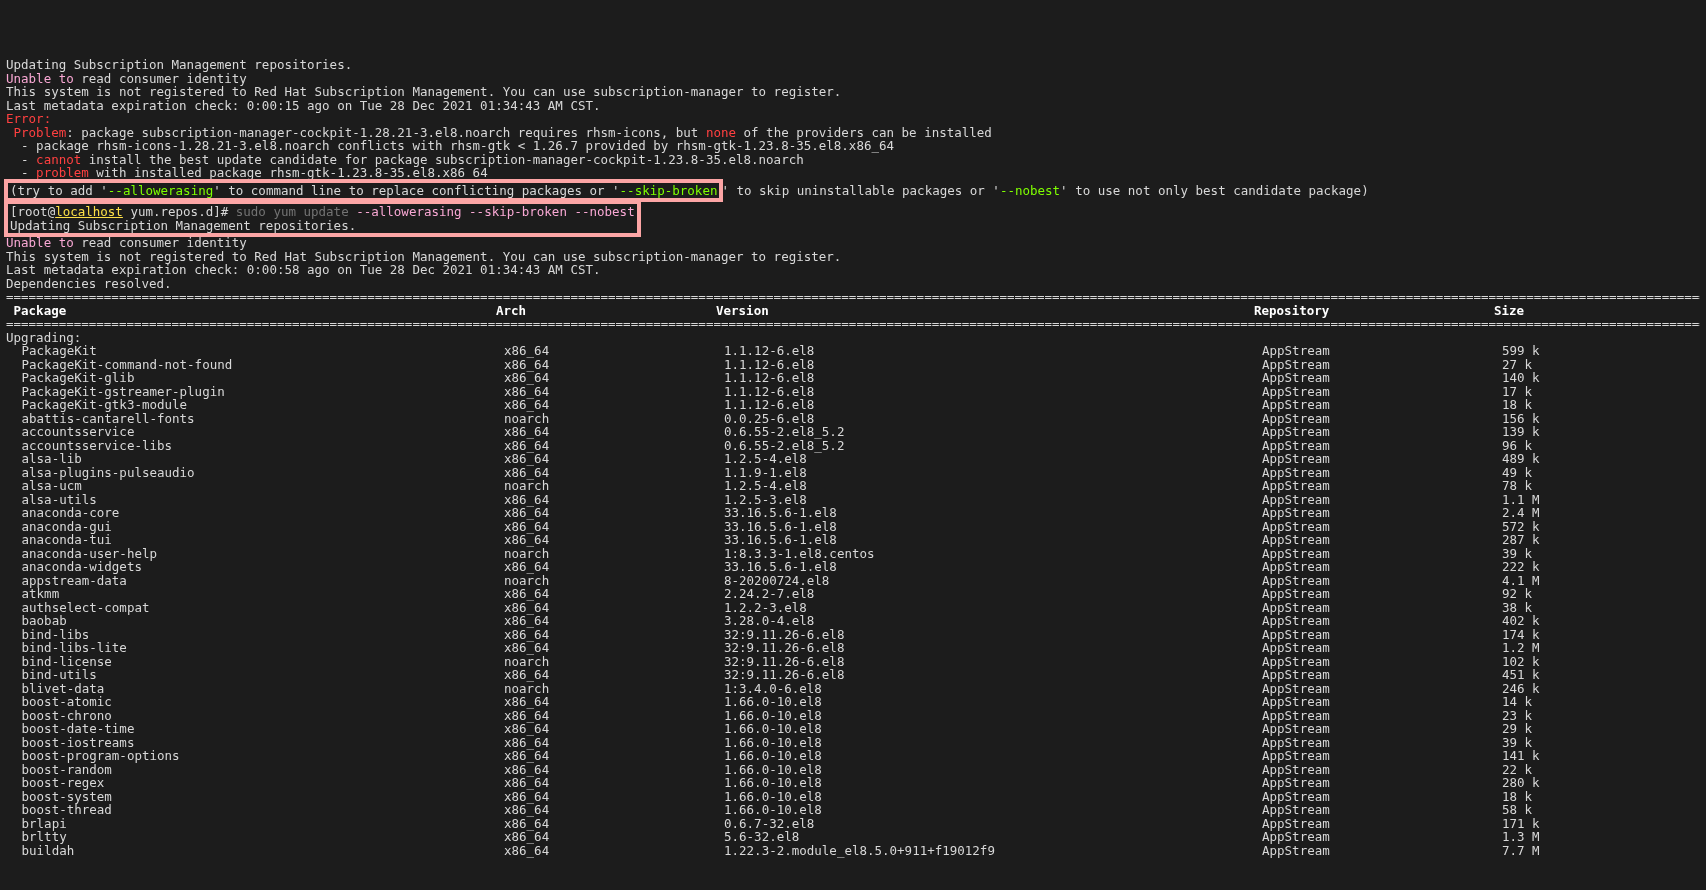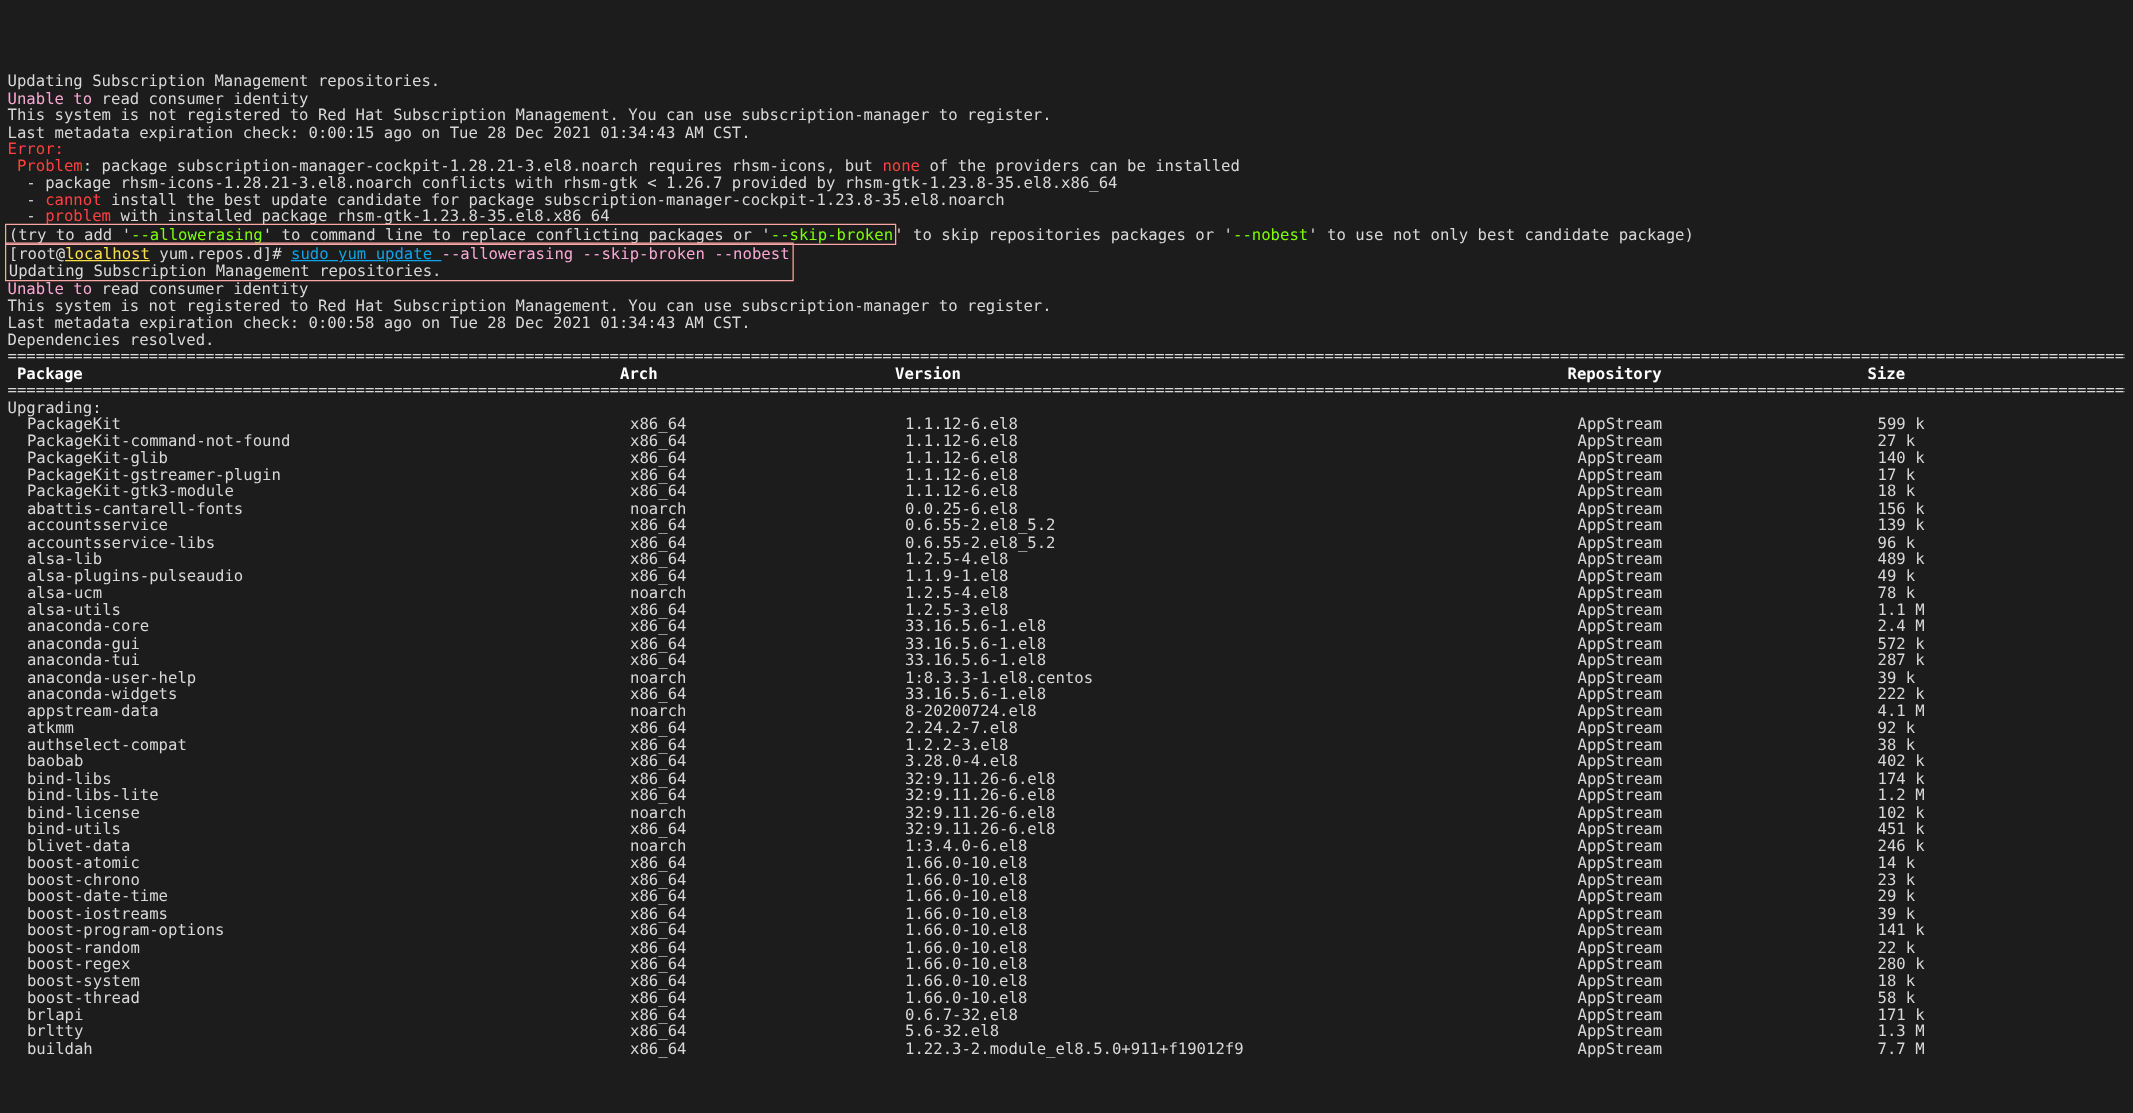--- a/index.html
+++ b/index.html
@@ -9,26 +9,26 @@
     color: #d8d8d8;
     font-family: "Consolas", "Menlo", "Monaco", monospace;
     font-size: 12.5px;
     line-height: 1.08;
     white-space: pre;
     overflow-x: hidden;
   }
   .cyan  { color: #f9a8d4; }
   .red   { color: #ff4040; }
   .mag   { color: #fde047; text-decoration: underline; }
-  .yel   { color: #0ea5e9; text-decoration: underline; }
+  .yel   { color: #737373; }
   .green { color: #7fff00; }
   .hi    { color: #ffffff; font-weight: bold; }
   .bold  { font-weight: normal; }
   .redbox {
-    border: 1px solid #fca5a5;
+    border: 4px solid #fca5a5;
     padding: 1px 2px;
     display: inline-block;
     margin: -1px -2px;
   }
   .tbl { display: block; }
   .row { display: flex; }
   .c-pkg { width: 490px; }
   .c-arch { width: 220px; }
   .c-ver { width: 510px; }
   .c-repo { width: 240px; padding-left: 28px; }
@@ -43,21 +43,21 @@
 
 <div><span>Updating Subscription Management repositories.</span>
 <span class="cyan">Unable to</span><span> read consumer identity</span>
 <span>This system is not registered to Red Hat Subscription Management. You can use subscription-manager to register.</span>
 <span>Last metadata expiration check: 0:00:15 ago on Tue 28 Dec 2021 01:34:43 AM CST.</span>
 <span class="red bold">Error: </span>
 <span class="red bold"> Problem</span><span>: package subscription-manager-cockpit-1.28.21-3.el8.noarch requires rhsm-icons, but </span><span class="red">none</span><span> of the providers can be installed</span>
 <span>  - package rhsm-icons-1.28.21-3.el8.noarch conflicts with rhsm-gtk &lt; 1.26.7 provided by rhsm-gtk-1.23.8-35.el8.x86_64</span>
 <span>  - </span><span class="red">cannot</span><span> install the best update candidate for package subscription-manager-cockpit-1.23.8-35.el8.noarch</span>
 <span>  - </span><span class="red">problem</span><span> with installed package rhsm-gtk-1.23.8-35.el8.x86_64</span>
-<span class="redbox"><span>(try to add '</span><span class="green">--allowerasing</span><span>' to command line to replace conflicting packages or '</span><span class="green">--skip-broken</span></span><span>' to skip repositories packages or '</span><span class="green">--nobest</span><span>' to use not only best candidate package)</span>
+<span class="redbox"><span>(try to add '</span><span class="green">--allowerasing</span><span>' to command line to replace conflicting packages or '</span><span class="green">--skip-broken</span></span><span>' to skip uninstallable packages or '</span><span class="green">--nobest</span><span>' to use not only best candidate package)</span>
 <span class="redbox"><span>[root@</span><span class="mag">localhost</span><span> yum.repos.d</span><span>]# </span><span class="yel">sudo yum update </span><span class="cyan">--allowerasing --skip-broken --nobest</span>
 <span>Updating Subscription Management repositories.</span></span>
 <span class="cyan">Unable to</span><span> read consumer identity</span>
 <span>This system is not registered to Red Hat Subscription Management. You can use subscription-manager to register.</span>
 <span>Last metadata expiration check: 0:00:58 ago on Tue 28 Dec 2021 01:34:43 AM CST.</span>
 <span>Dependencies resolved.</span>
 <div class="divider">==================================================================================================================================================================================================================================================</div><div class="row hi"><span class="c-pkg"> Package</span><span class="c-arch">Arch</span><span class="c-ver">Version</span><span class="c-repo">Repository</span><span class="c-size">Size</span></div><div class="divider">==================================================================================================================================================================================================================================================</div><span>Upgrading:</span>
 <div class="tbl" id="tbl"><div class="row"><span class="c-pkg pad"> PackageKit</span><span class="c-arch">x86_64</span><span class="c-ver">1.1.12-6.el8</span><span class="c-repo">AppStream</span><span class="c-size">599 k</span></div><div class="row"><span class="c-pkg pad"> PackageKit-command-not-found</span><span class="c-arch">x86_64</span><span class="c-ver">1.1.12-6.el8</span><span class="c-repo">AppStream</span><span class="c-size">27 k</span></div><div class="row"><span class="c-pkg pad"> PackageKit-glib</span><span class="c-arch">x86_64</span><span class="c-ver">1.1.12-6.el8</span><span class="c-repo">AppStream</span><span class="c-size">140 k</span></div><div class="row"><span class="c-pkg pad"> PackageKit-gstreamer-plugin</span><span class="c-arch">x86_64</span><span class="c-ver">1.1.12-6.el8</span><span class="c-repo">AppStream</span><span class="c-size">17 k</span></div><div class="row"><span class="c-pkg pad"> PackageKit-gtk3-module</span><span class="c-arch">x86_64</span><span class="c-ver">1.1.12-6.el8</span><span class="c-repo">AppStream</span><span class="c-size">18 k</span></div><div class="row"><span class="c-pkg pad"> abattis-cantarell-fonts</span><span class="c-arch">noarch</span><span class="c-ver">0.0.25-6.el8</span><span class="c-repo">AppStream</span><span class="c-size">156 k</span></div><div class="row"><span class="c-pkg pad"> accountsservice</span><span class="c-arch">x86_64</span><span class="c-ver">0.6.55-2.el8_5.2</span><span class="c-repo">AppStream</span><span class="c-size">139 k</span></div><div class="row"><span class="c-pkg pad"> accountsservice-libs</span><span class="c-arch">x86_64</span><span class="c-ver">0.6.55-2.el8_5.2</span><span class="c-repo">AppStream</span><span class="c-size">96 k</span></div><div class="row"><span class="c-pkg pad"> alsa-lib</span><span class="c-arch">x86_64</span><span class="c-ver">1.2.5-4.el8</span><span class="c-repo">AppStream</span><span class="c-size">489 k</span></div><div class="row"><span class="c-pkg pad"> alsa-plugins-pulseaudio</span><span class="c-arch">x86_64</span><span class="c-ver">1.1.9-1.el8</span><span class="c-repo">AppStream</span><span class="c-size">49 k</span></div><div class="row"><span class="c-pkg pad"> alsa-ucm</span><span class="c-arch">noarch</span><span class="c-ver">1.2.5-4.el8</span><span class="c-repo">AppStream</span><span class="c-size">78 k</span></div><div class="row"><span class="c-pkg pad"> alsa-utils</span><span class="c-arch">x86_64</span><span class="c-ver">1.2.5-3.el8</span><span class="c-repo">AppStream</span><span class="c-size">1.1 M</span></div><div class="row"><span class="c-pkg pad"> anaconda-core</span><span class="c-arch">x86_64</span><span class="c-ver">33.16.5.6-1.el8</span><span class="c-repo">AppStream</span><span class="c-size">2.4 M</span></div><div class="row"><span class="c-pkg pad"> anaconda-gui</span><span class="c-arch">x86_64</span><span class="c-ver">33.16.5.6-1.el8</span><span class="c-repo">AppStream</span><span class="c-size">572 k</span></div><div class="row"><span class="c-pkg pad"> anaconda-tui</span><span class="c-arch">x86_64</span><span class="c-ver">33.16.5.6-1.el8</span><span class="c-repo">AppStream</span><span class="c-size">287 k</span></div><div class="row"><span class="c-pkg pad"> anaconda-user-help</span><span class="c-arch">noarch</span><span class="c-ver">1:8.3.3-1.el8.centos</span><span class="c-repo">AppStream</span><span class="c-size">39 k</span></div><div class="row"><span class="c-pkg pad"> anaconda-widgets</span><span class="c-arch">x86_64</span><span class="c-ver">33.16.5.6-1.el8</span><span class="c-repo">AppStream</span><span class="c-size">222 k</span></div><div class="row"><span class="c-pkg pad"> appstream-data</span><span class="c-arch">noarch</span><span class="c-ver">8-20200724.el8</span><span class="c-repo">AppStream</span><span class="c-size">4.1 M</span></div><div class="row"><span class="c-pkg pad"> atkmm</span><span class="c-arch">x86_64</span><span class="c-ver">2.24.2-7.el8</span><span class="c-repo">AppStream</span><span class="c-size">92 k</span></div><div class="row"><span class="c-pkg pad"> authselect-compat</span><span class="c-arch">x86_64</span><span class="c-ver">1.2.2-3.el8</span><span class="c-repo">AppStream</span><span class="c-size">38 k</span></div><div class="row"><span class="c-pkg pad"> baobab</span><span class="c-arch">x86_64</span><span class="c-ver">3.28.0-4.el8</span><span class="c-repo">AppStream</span><span class="c-size">402 k</span></div><div class="row"><span class="c-pkg pad"> bind-libs</span><span class="c-arch">x86_64</span><span class="c-ver">32:9.11.26-6.el8</span><span class="c-repo">AppStream</span><span class="c-size">174 k</span></div><div class="row"><span class="c-pkg pad"> bind-libs-lite</span><span class="c-arch">x86_64</span><span class="c-ver">32:9.11.26-6.el8</span><span class="c-repo">AppStream</span><span class="c-size">1.2 M</span></div><div class="row"><span class="c-pkg pad"> bind-license</span><span class="c-arch">noarch</span><span class="c-ver">32:9.11.26-6.el8</span><span class="c-repo">AppStream</span><span class="c-size">102 k</span></div><div class="row"><span class="c-pkg pad"> bind-utils</span><span class="c-arch">x86_64</span><span class="c-ver">32:9.11.26-6.el8</span><span class="c-repo">AppStream</span><span class="c-size">451 k</span></div><div class="row"><span class="c-pkg pad"> blivet-data</span><span class="c-arch">noarch</span><span class="c-ver">1:3.4.0-6.el8</span><span class="c-repo">AppStream</span><span class="c-size">246 k</span></div><div class="row"><span class="c-pkg pad"> boost-atomic</span><span class="c-arch">x86_64</span><span class="c-ver">1.66.0-10.el8</span><span class="c-repo">AppStream</span><span class="c-size">14 k</span></div><div class="row"><span class="c-pkg pad"> boost-chrono</span><span class="c-arch">x86_64</span><span class="c-ver">1.66.0-10.el8</span><span class="c-repo">AppStream</span><span class="c-size">23 k</span></div><div class="row"><span class="c-pkg pad"> boost-date-time</span><span class="c-arch">x86_64</span><span class="c-ver">1.66.0-10.el8</span><span class="c-repo">AppStream</span><span class="c-size">29 k</span></div><div class="row"><span class="c-pkg pad"> boost-iostreams</span><span class="c-arch">x86_64</span><span class="c-ver">1.66.0-10.el8</span><span class="c-repo">AppStream</span><span class="c-size">39 k</span></div><div class="row"><span class="c-pkg pad"> boost-program-options</span><span class="c-arch">x86_64</span><span class="c-ver">1.66.0-10.el8</span><span class="c-repo">AppStream</span><span class="c-size">141 k</span></div><div class="row"><span class="c-pkg pad"> boost-random</span><span class="c-arch">x86_64</span><span class="c-ver">1.66.0-10.el8</span><span class="c-repo">AppStream</span><span class="c-size">22 k</span></div><div class="row"><span class="c-pkg pad"> boost-regex</span><span class="c-arch">x86_64</span><span class="c-ver">1.66.0-10.el8</span><span class="c-repo">AppStream</span><span class="c-size">280 k</span></div><div class="row"><span class="c-pkg pad"> boost-system</span><span class="c-arch">x86_64</span><span class="c-ver">1.66.0-10.el8</span><span class="c-repo">AppStream</span><span class="c-size">18 k</span></div><div class="row"><span class="c-pkg pad"> boost-thread</span><span class="c-arch">x86_64</span><span class="c-ver">1.66.0-10.el8</span><span class="c-repo">AppStream</span><span class="c-size">58 k</span></div><div class="row"><span class="c-pkg pad"> brlapi</span><span class="c-arch">x86_64</span><span class="c-ver">0.6.7-32.el8</span><span class="c-repo">AppStream</span><span class="c-size">171 k</span></div><div class="row"><span class="c-pkg pad"> brltty</span><span class="c-arch">x86_64</span><span class="c-ver">5.6-32.el8</span><span class="c-repo">AppStream</span><span class="c-size">1.3 M</span></div><div class="row"><span class="c-pkg pad"> buildah</span><span class="c-arch">x86_64</span><span class="c-ver">1.22.3-2.module_el8.5.0+911+f19012f9</span><span class="c-repo">AppStream</span><span class="c-size">7.7 M</span></div></div></div>
 
 

